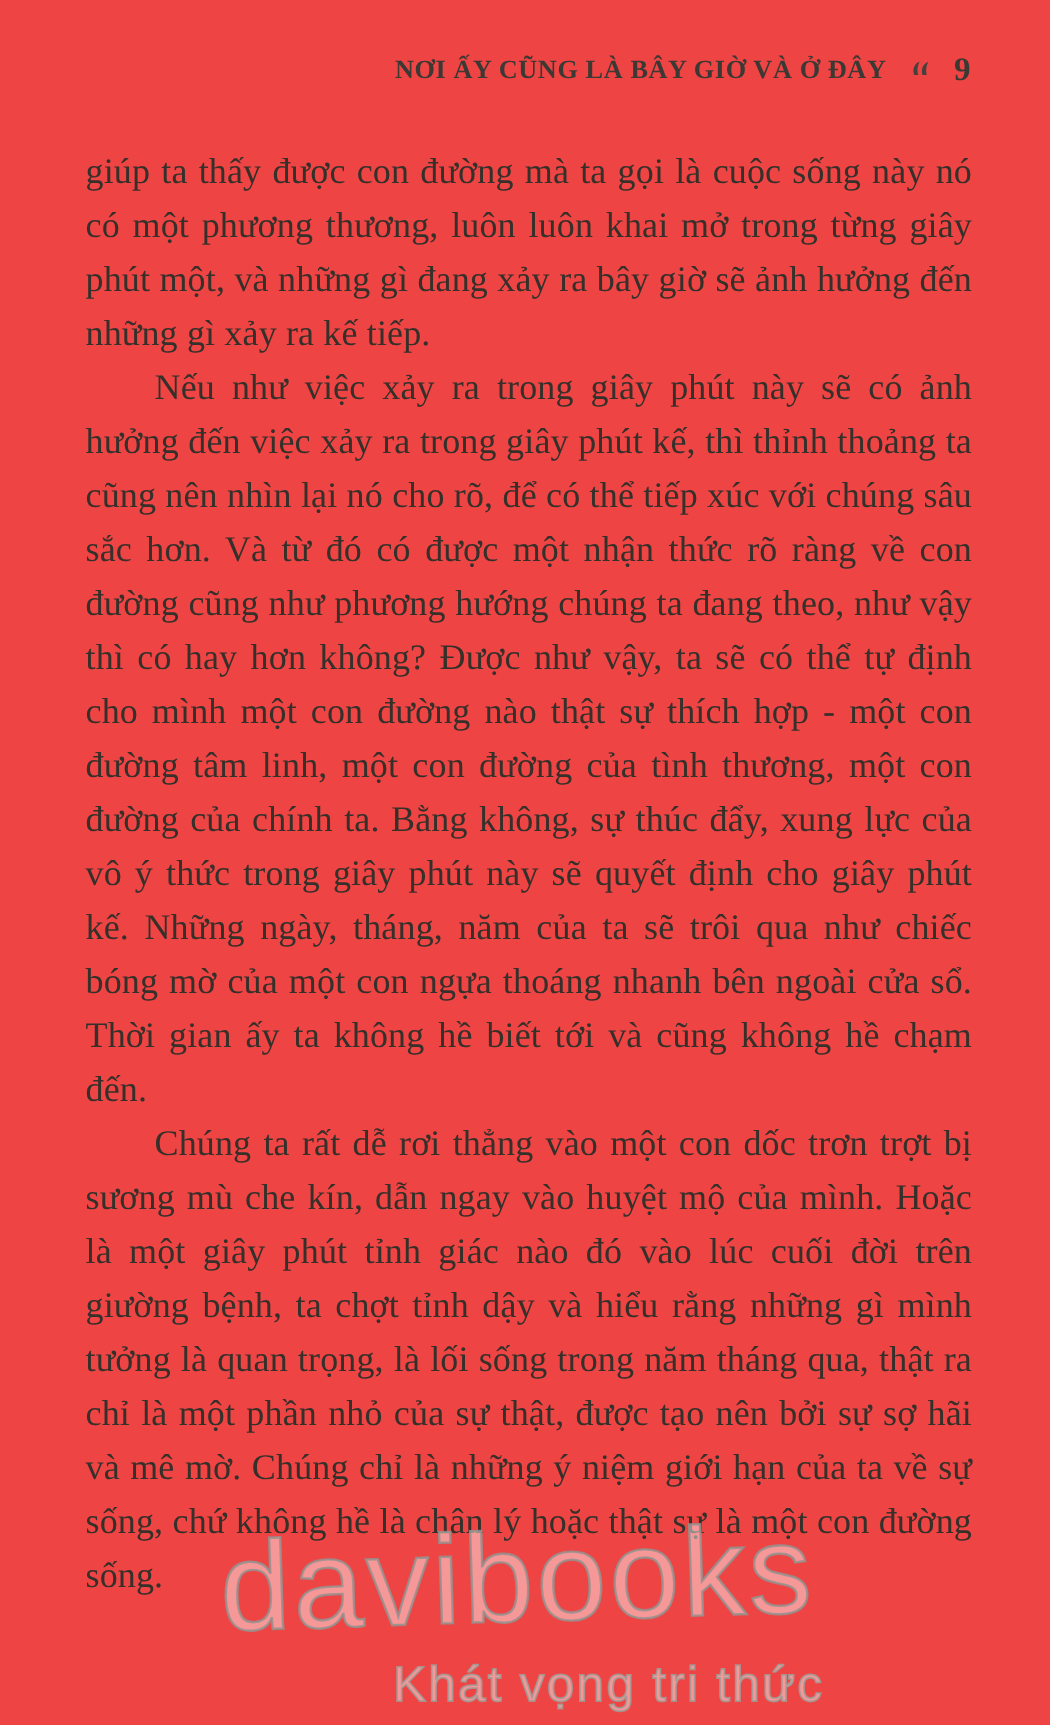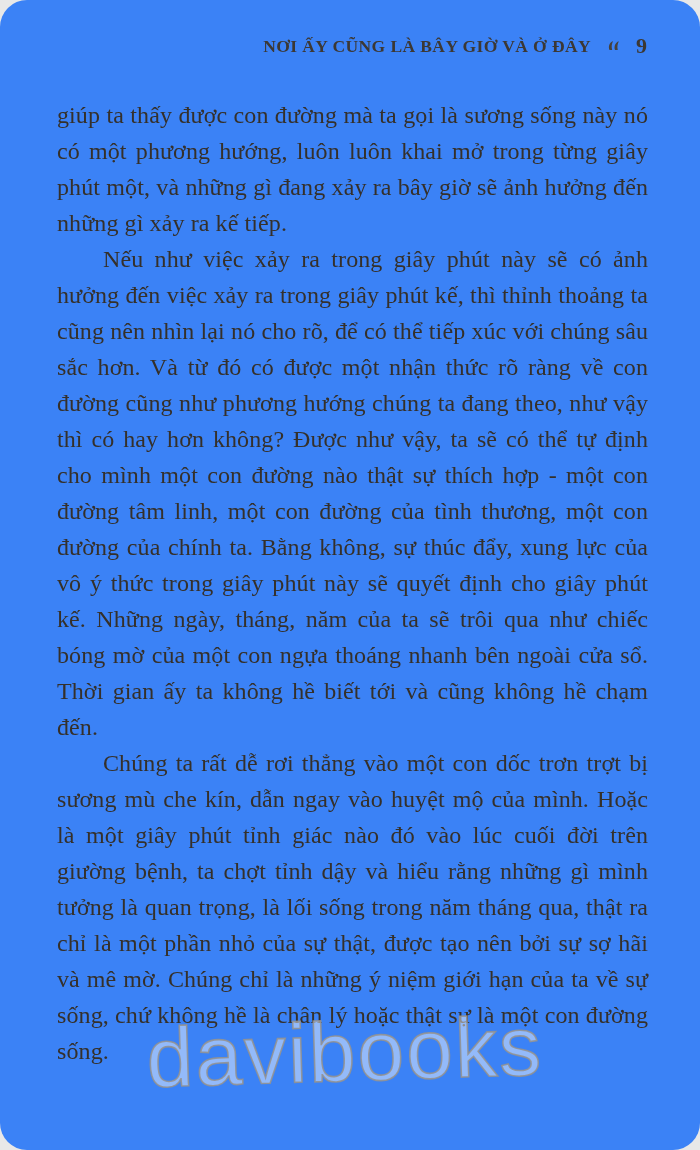--- a/index.html
+++ b/index.html
@@ -5,24 +5,23 @@
   html, body {
     margin: 0;
     padding: 0;
     background: #e8e8e8;
   }
   .page {
     position: relative;
     width: 700px;
     height: 1150px;
     margin: 0 auto;
-    background: #3b82f6;
+    background: #ef4444;
     overflow: hidden;
     font-family: "Liberation Serif", "DejaVu Serif", serif;
-    border-radius: 27px;
   }
 
   
   .page-header {
     position: absolute;
     top: 33px;
     left: 57px;
     right: 53px;
     text-align: right;
     white-space: nowrap;
@@ -109,22 +108,23 @@
     <span class="ornament">
       <svg width="14" height="12" viewBox="0 0 14 12" aria-hidden="true">
         <path d="M2.5 10 C1 6.5, 2.5 2.5, 6 1 C4.8 4, 4.2 6.5, 5.2 10 Z" fill="#46413c"></path>
         <path d="M8 10 C6.8 6.5, 8.2 2.5, 11.8 1.2 C10.5 4.2, 10 6.8, 10.8 10 Z" fill="#46413c"></path>
       </svg>
     </span>
     <span class="folio">9</span>
   </div>
 
   <div class="body-text">
-    <p class="no-indent">giúp ta thấy được con đường mà ta gọi là sương sống này nó có một phương hướng, luôn luôn khai mở trong từng giây phút một, và những gì đang xảy ra bây giờ sẽ ảnh hưởng đến những gì xảy ra kế tiếp.</p>
+    <p class="no-indent">giúp ta thấy được con đường mà ta gọi là cuộc sống này nó có một phương thương, luôn luôn khai mở trong từng giây phút một, và những gì đang xảy ra bây giờ sẽ ảnh hưởng đến những gì xảy ra kế tiếp.</p>
     <p class="indent">Nếu như việc xảy ra trong giây phút này sẽ có ảnh hưởng đến việc xảy ra trong giây phút kế, thì thỉnh thoảng ta cũng nên nhìn lại nó cho rõ, để có thể tiếp xúc với chúng sâu sắc hơn. Và từ đó có được một nhận thức rõ ràng về con đường cũng như phương hướng chúng ta đang theo, như vậy thì có hay hơn không? Được như vậy, ta sẽ có thể tự định cho mình một con đường nào thật sự thích hợp - một con đường tâm linh, một con đường của tình thương, một con đường của chính ta. Bằng không, sự thúc đẩy, xung lực của vô ý thức trong giây phút này sẽ quyết định cho giây phút kế. Những ngày, tháng, năm của ta sẽ trôi qua như chiếc bóng mờ của một con ngựa thoáng nhanh bên ngoài cửa sổ. Thời gian ấy ta không hề biết tới và cũng không hề chạm đến.</p>
     <p class="indent">Chúng ta rất dễ rơi thẳng vào một con dốc trơn trợt bị sương mù che kín, dẫn ngay vào huyệt mộ của mình. Hoặc là một giây phút tỉnh giác nào đó vào lúc cuối đời trên giường bệnh, ta chợt tỉnh dậy và hiểu rằng những gì mình tưởng là quan trọng, là lối sống trong năm tháng qua, thật ra chỉ là một phần nhỏ của sự thật, được tạo nên bởi sự sợ hãi và mê mờ. Chúng chỉ là những ý niệm giới hạn của ta về sự sống, chứ không hề là chân lý hoặc thật sự là một con đường sống.</p>
   </div>
 
   <div class="watermark">
     <div class="wm-brand">davibooks</div>
+    <div class="wm-slogan">Khát vọng tri thức</div>
   </div>
 
 </div>
 
 </body></html>

